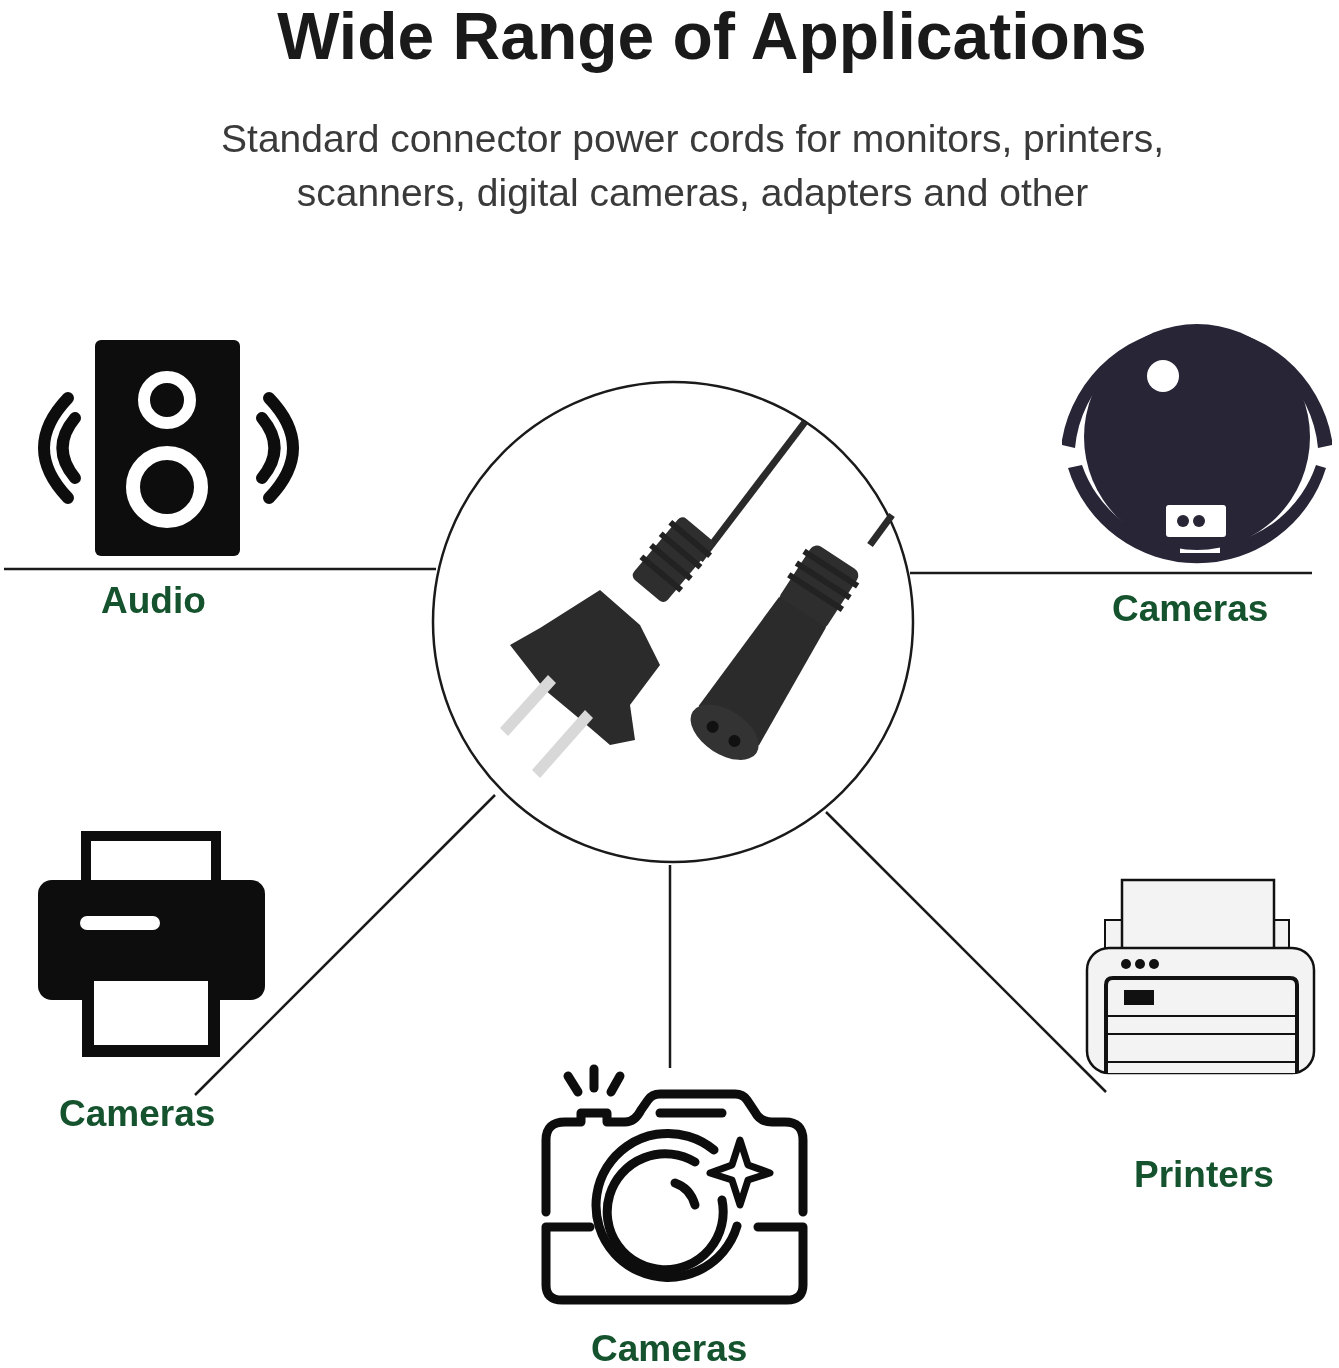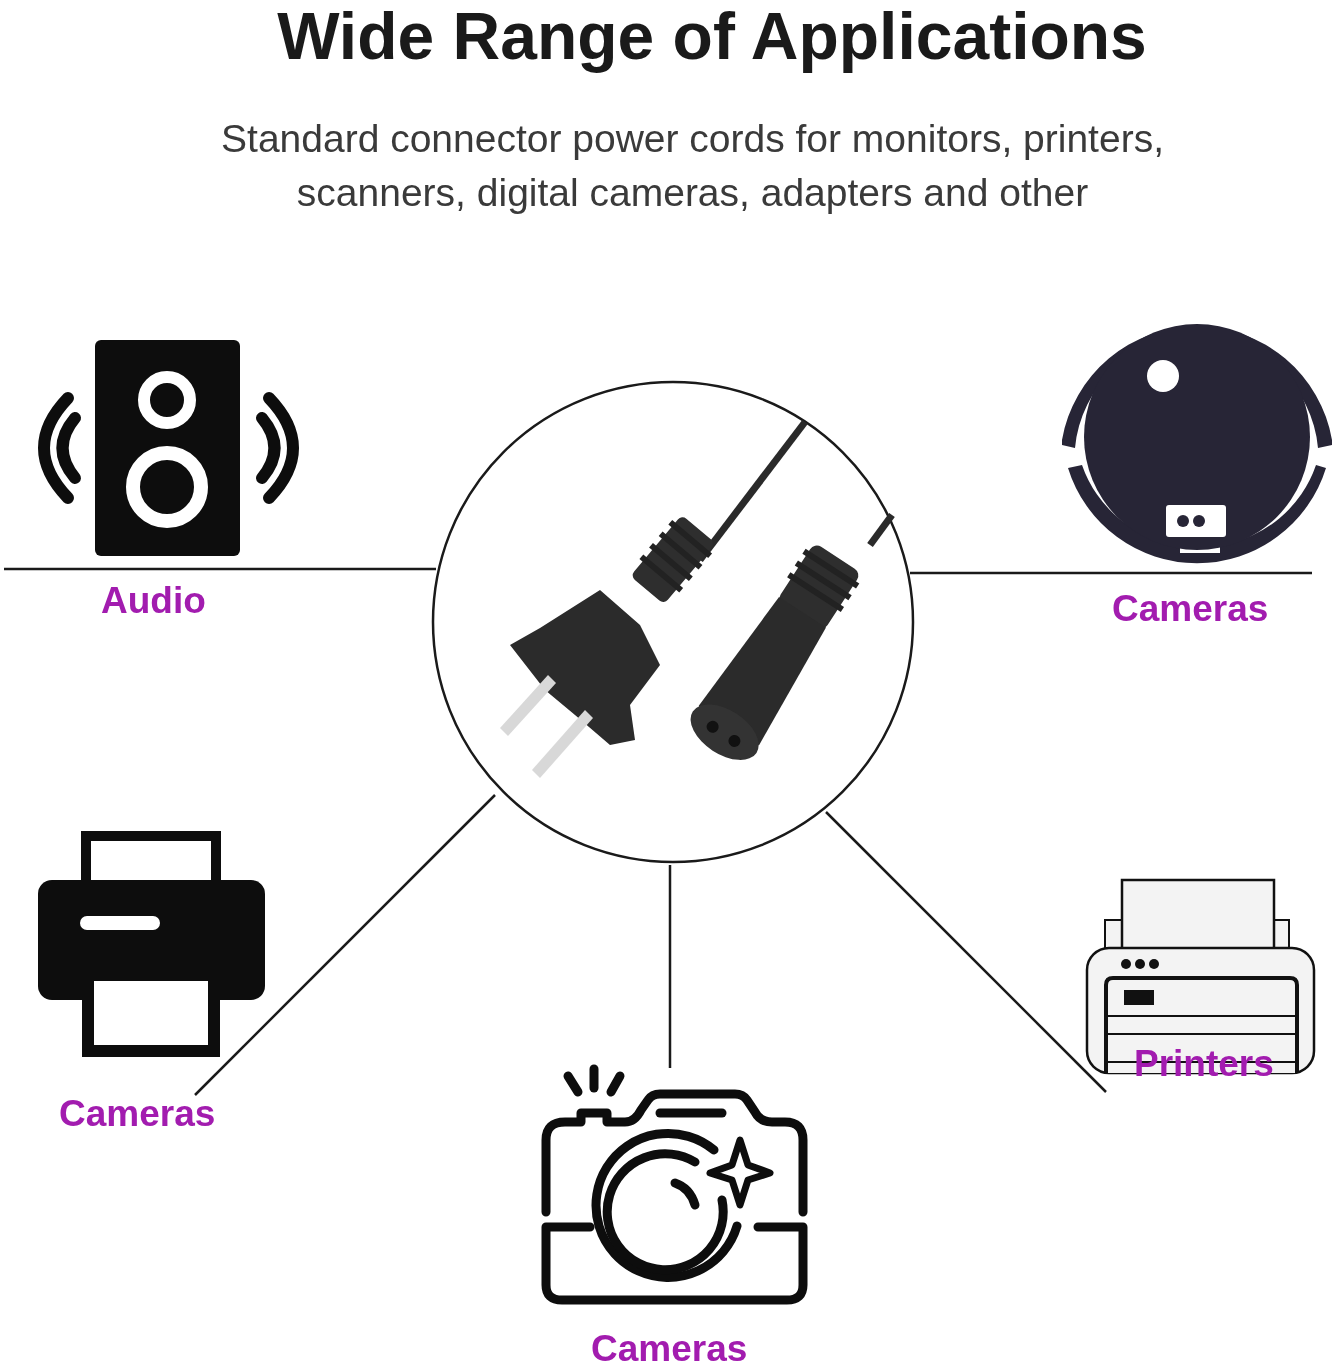--- a/index.html
+++ b/index.html
@@ -1,19 +1,19 @@
 <!DOCTYPE html>
 <html><head>
 <meta charset="utf-8">
 <style>
   html,body{margin:0;padding:0;background:#fff;}
   body{width:1339px;height:1368px;position:relative;overflow:hidden;font-family:"Liberation Sans",sans-serif;color:#1a1a1a;}
   .title{position:absolute;left:0;top:-2px;width:1424px;text-align:center;font-weight:bold;font-size:66px;letter-spacing:0px;color:#1a1a1a;}
   .subtitle{position:absolute;left:0;top:112px;width:1385px;text-align:center;font-size:39px;line-height:54px;color:#3a3a3a;}
-  .label{position:absolute;font-weight:bold;font-size:37px;color:#a21caf;white-space:nowrap;}
+  .label{position:absolute;font-weight:bold;font-size:37px;color:#14532d;white-space:nowrap;}
   svg.art{position:absolute;left:0;top:0;}
 </style>
 </head>
 <body>
 
 <div class="title">Wide Range of Applications</div>
 <div class="subtitle">
   <div>Standard connector power cords for monitors, printers,</div>
   <div>scanners, digital cameras, adapters and other</div>
 </div>
@@ -111,13 +111,13 @@
     <path d="M695 1162 A58 58 0 1 0 722 1200"></path>
     <path d="M675 1183 Q690 1188 695 1205"></path>
     <path d="M740 1140 L748 1165 L770 1173 L748 1180 L740 1205 L732 1180 L710 1173 L732 1165 Z" stroke-width="7"></path>
   </g>
 </svg>
 
 <div class="label" style="left:101px;top:580px;">Audio</div>
 <div class="label" style="left:1112px;top:588px;">Cameras</div>
 <div class="label" style="left:59px;top:1093px;">Cameras</div>
 <div class="label" style="left:591px;top:1328px;">Cameras</div>
-<div class="label" style="left:1134px;top:1043px;">Printers</div>
+<div class="label" style="left:1134px;top:1154px;">Printers</div>
 
 </body></html>

